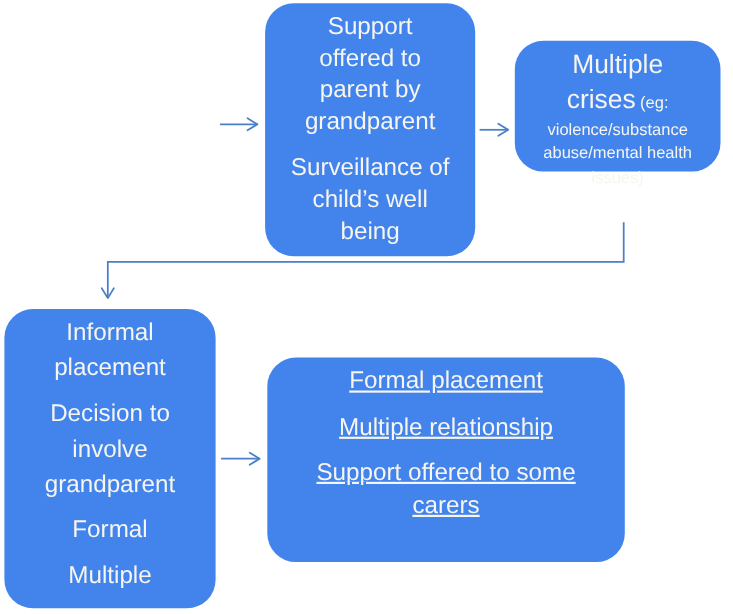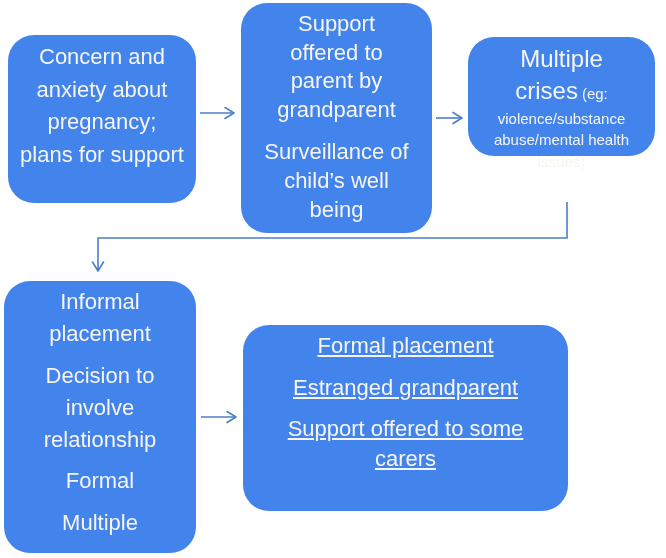--- a/index.html
+++ b/index.html
@@ -66,41 +66,38 @@
       <marker id="arrowhead" markerUnits="userSpaceOnUse" markerWidth="16" markerHeight="16" refX="12" refY="8" orient="auto">
         <path d="M3,2.5 L12,8 L3,13.5" style="fill:none;stroke:var(--connector);stroke-width:1.6" stroke-linecap="round" stroke-linejoin="round"></path>
       </marker>
     </defs>
     <line class="conn" x1="200" y1="113" x2="234" y2="113" marker-end="url(#arrowhead)"></line>
     <line class="conn" x1="436" y1="118" x2="462" y2="118" marker-end="url(#arrowhead)"></line>
     <polyline class="conn" points="567,202 567,238 98,238 98,271" marker-end="url(#arrowhead)"></polyline>
     <line class="conn" x1="201" y1="417" x2="236" y2="417" marker-end="url(#arrowhead)"></line>
   </svg>
 
-  <div class="box" id="box-concern">
-    <p>Concern and anxiety about pregnancy; plans for support</p>
-  </div>
 
   <div class="box" id="box-support">
     <p>Support offered to parent by grandparent</p>
     <p>Surveillance of child’s well being</p>
   </div>
 
   <div class="box" id="box-crises">
     <p>
       <span class="crises-title">Multiple crises</span><span class="crises-detail">(eg: violence/substance abuse/mental health issues)</span>
     </p>
   </div>
 
   <div class="box" id="box-informal">
     <p>Informal placement</p>
-    <p>Decision to involve relationship</p>
+    <p>Decision to involve grandparent</p>
     <p>Formal</p>
     <p>Multiple</p>
   </div>
 
   <div class="box" id="box-formal">
     <p>Formal placement</p>
-    <p>Estranged grandparent</p>
+    <p>Multiple relationship</p>
     <p>Support offered to some carers</p>
   </div>
 
 </div>
 
 </body></html>

